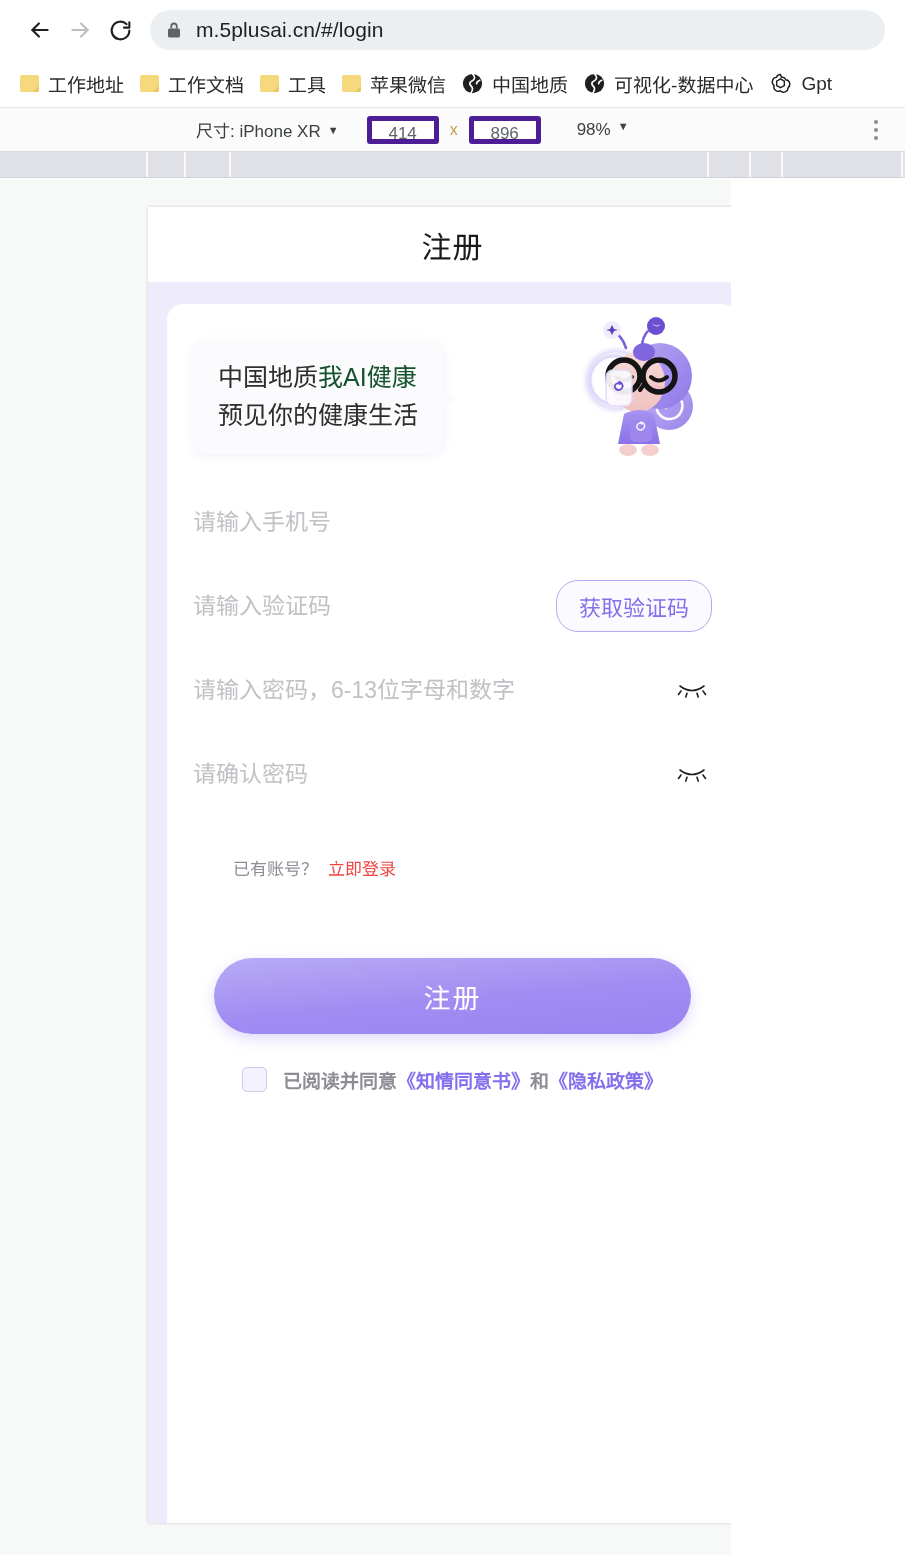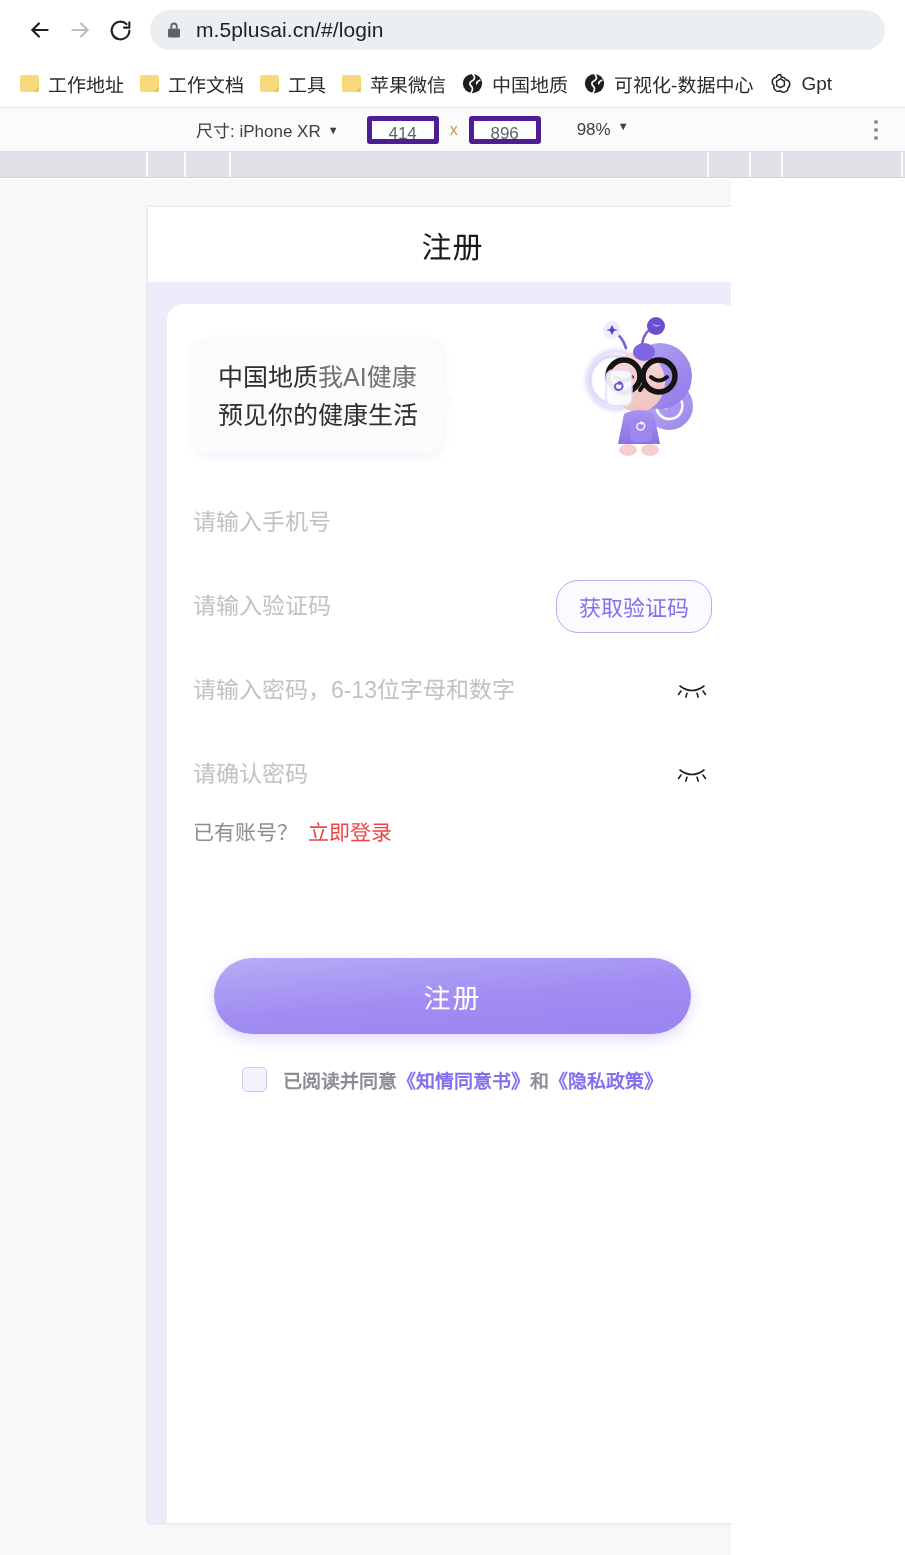--- a/index.html
+++ b/index.html
@@ -191,21 +191,21 @@
   .bubble {
     margin-top: 14px;
     background: #fbfbfe;
     border-radius: 14px;
     box-shadow: 0 2px 10px rgba(120,110,200,0.10);
     padding: 18px 25px 20px 25px;
     position: relative;
     z-index: 2;
   }
   .bubble-line { font-size: 25px; line-height: 38px; color: #2e2e2e; white-space: nowrap; }
-  .brand { color: #737373; }
+  .brand { color: #14532d; }
   .bubble::after {
     content:"";
     position:absolute; right:-9px; top:52%;
     width: 18px; height: 18px;
     background:#fbfbfe;
     transform: translateY(-50%) rotate(45deg);
     border-radius: 3px;
     z-index: -1;
   }
   .mascot {
@@ -235,33 +235,34 @@
   .field-input::placeholder { color: #c1c1c6; }
   .code-btn {
     flex: 0 0 auto;
     border: 1px solid #b7a9f5;
     color: #8470ec;
     background: #fbfaff;
     border-radius: 22px;
     font-size: 22px;
     padding: 9px 22px;
     white-space: nowrap;
-    font-family: Liberation Mono, monospace;
+    font-family: Liberation Serif, serif;
   }
   .eye-btn {
     flex: 0 0 auto;
     width: 40px; height: 40px;
     display:flex; align-items:center; justify-content:center;
     background: none; border: none; padding: 0;
   }
 
   .login-row {
     height: 64px;
-    display: flex; align-items: flex-start;
-    font-size: 21px;
+    display: flex; align-items: flex-end;
+    font-size: 17px;
+    margin-left: 40px;
   }
   .login-q { color: #8d8d96; }
   .login-link { color: #ef4444; margin-left: 10px; }
 
   .submit-wrap { padding: 78px 21px 0 21px; }
   .submit-btn {
     width: 100%; height: 76px;
     border: none; border-radius: 38px;
     background: linear-gradient(175deg, #b8abf5 0%, #a08cf2 55%, #9a84f1 100%);
     color: #ffffff;

